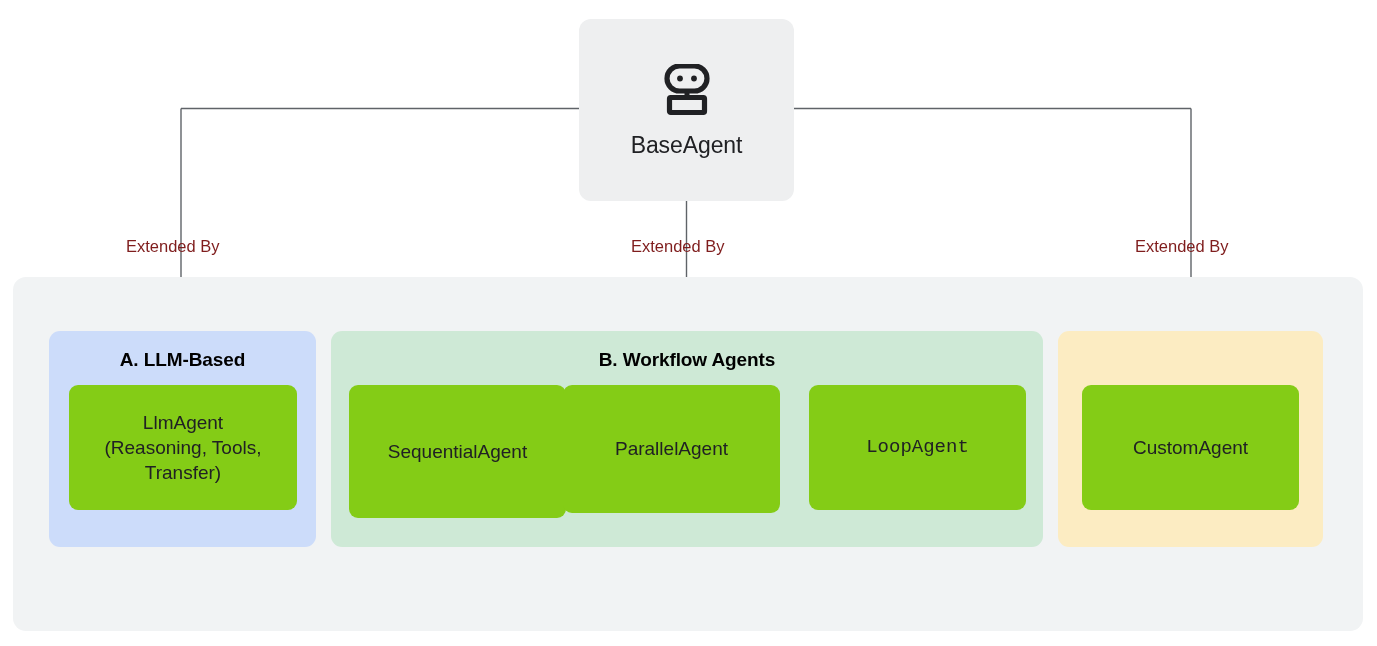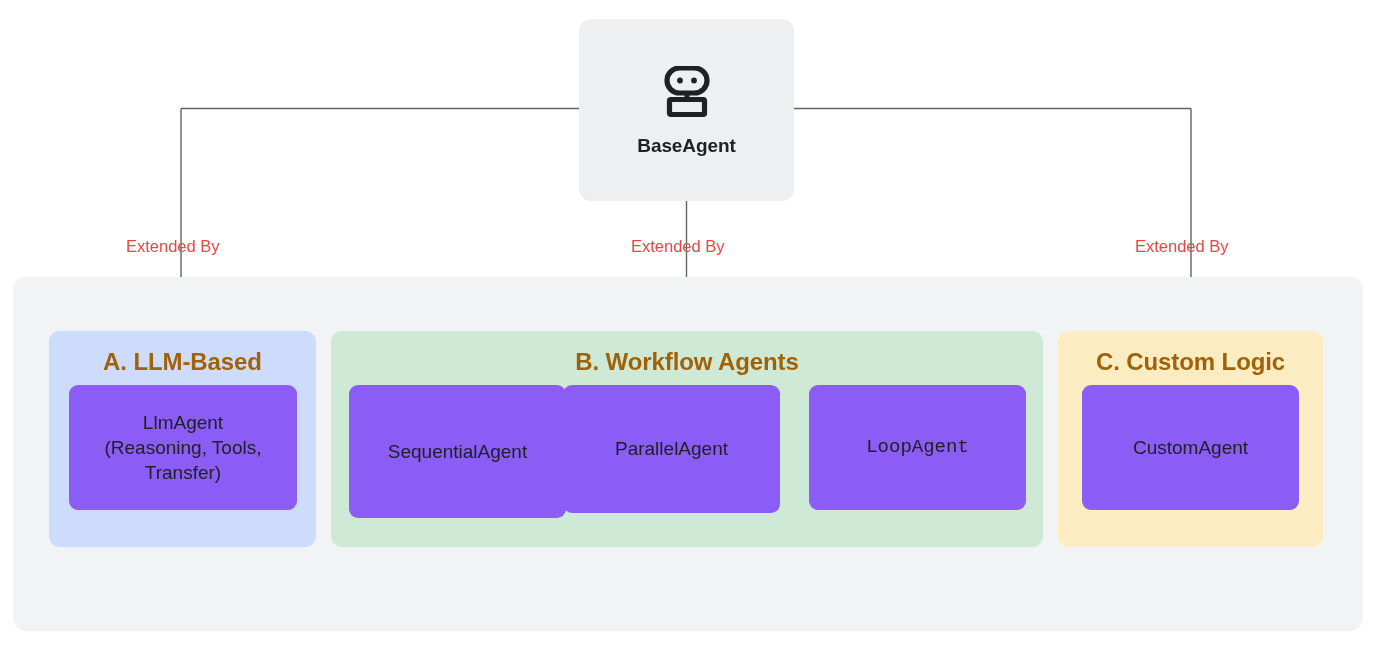--- a/index.html
+++ b/index.html
@@ -47,32 +47,32 @@
     flex-direction: column;
     align-items: center;
     justify-content: center;
     box-sizing: border-box;
   }
   .base-node .robot-icon {
     display: block;
     margin-bottom: 14px;
   }
   .base-node .base-label {
-    font-size: 19px;
-    font-weight: 700;
+    font-size: 23px;
+    font-weight: 400;
     color: #202124;
     letter-spacing: -0.1px;
     line-height: 1;
   }
 
   
   .edge-label {
     position: absolute;
     font-size: 16.5px;
-    color: #ef4444;
+    color: #7f1d1d;
     line-height: 1;
     white-space: nowrap;
   }
   .edge-label.left   { left: 126px;  top: 238px; }
   .edge-label.middle { left: 631px;  top: 238px; }
   .edge-label.right  { left: 1135px; top: 238px; }
 
   
   .group-container {
     position: absolute;
@@ -90,44 +90,44 @@
     position: absolute;
     border-radius: 11px;
     box-sizing: border-box;
   }
   .category .cat-title {
     position: absolute;
     left: 0;
     right: 0;
     top: 19px;
     text-align: center;
-    font-size: 24px;
+    font-size: 19px;
     font-weight: 700;
-    color: #a16207;
+    color: #000000;
     line-height: 1;
     letter-spacing: -0.1px;
   }
 
   .cat-llm {
     left: 49px;  top: 331px;  width: 267px; height: 216px;
     background: #ccdcfa;
   }
   .cat-workflow {
     left: 331px; top: 331px;  width: 712px; height: 216px;
     background: #cee9d6;
   }
   .cat-custom {
     left: 1058px; top: 331px; width: 265px; height: 216px;
     background: #fcecc2;
   }
 
   
   .leaf {
     position: absolute;
-    background: #8b5cf6;
+    background: #84cc16;
     border-radius: 9px;
     display: flex;
     align-items: center;
     justify-content: center;
     text-align: center;
     font-size: 19px;
     color: #202124;
     line-height: 1.32;
     box-sizing: border-box;
     padding: 4px 8px;
@@ -193,17 +193,16 @@
   </div>
 
   <div class="category cat-workflow">
     <div class="cat-title">B. Workflow Agents</div>
     <div class="leaf leaf-sequential">SequentialAgent</div>
     <div class="leaf leaf-parallel">ParallelAgent</div>
     <div class="leaf leaf-loop">LoopAgent</div>
   </div>
 
   <div class="category cat-custom">
-    <div class="cat-title">C. Custom Logic</div>
     <div class="leaf leaf-custom">CustomAgent</div>
   </div>
 
 </div>
 
 </body></html>

